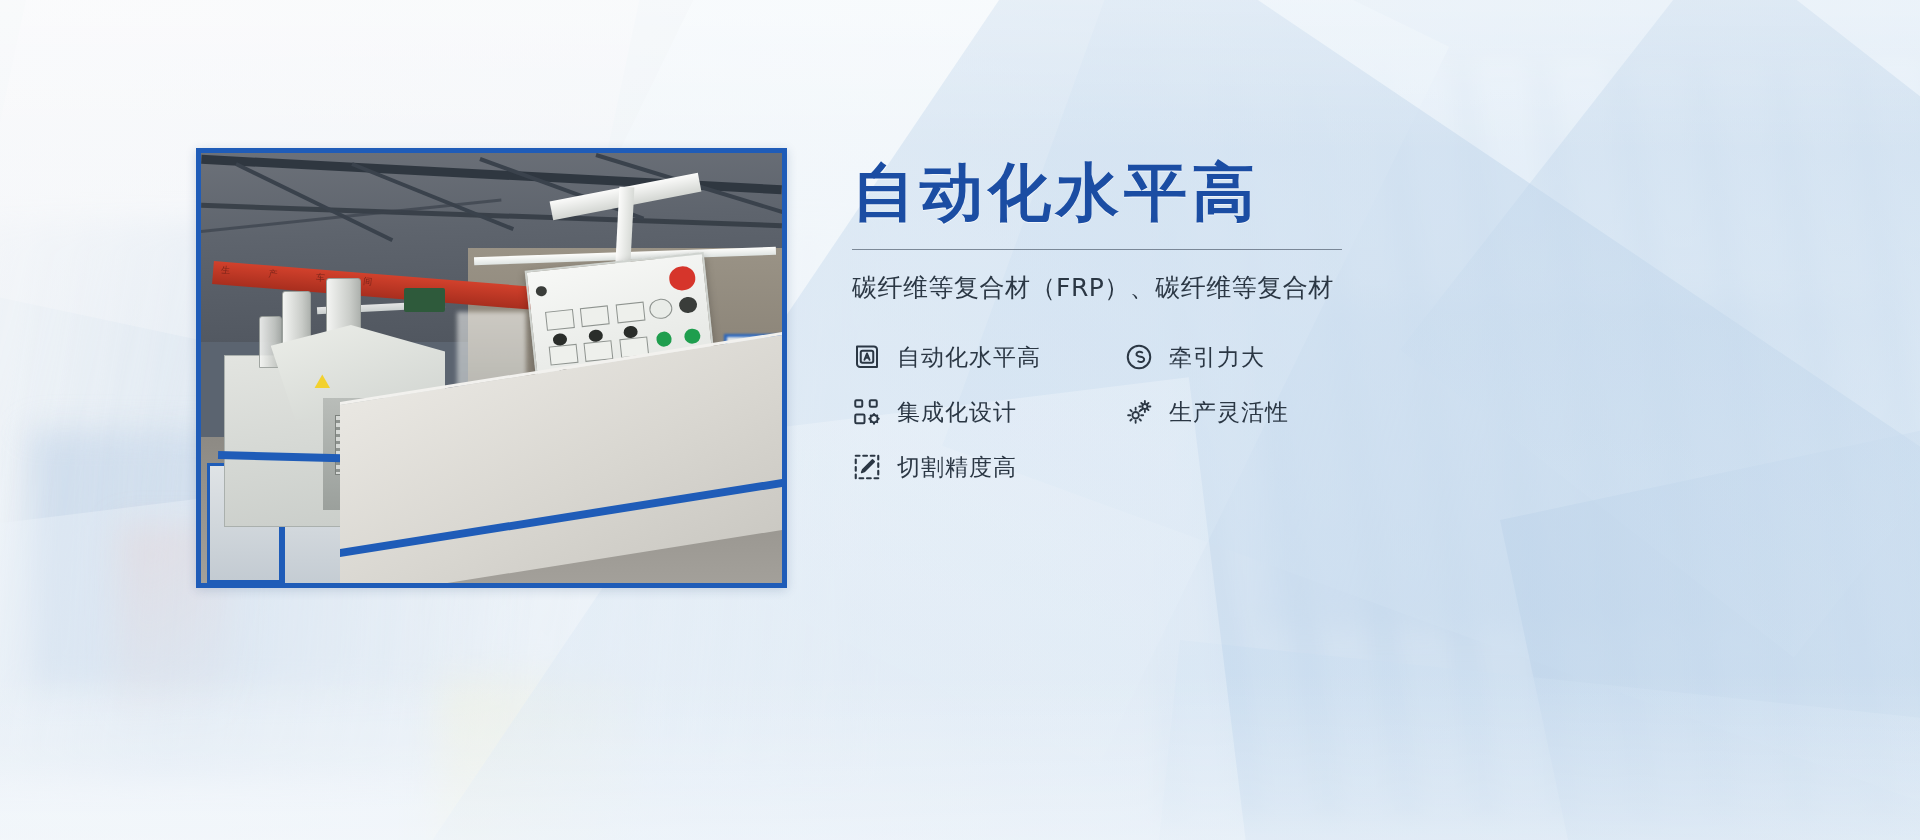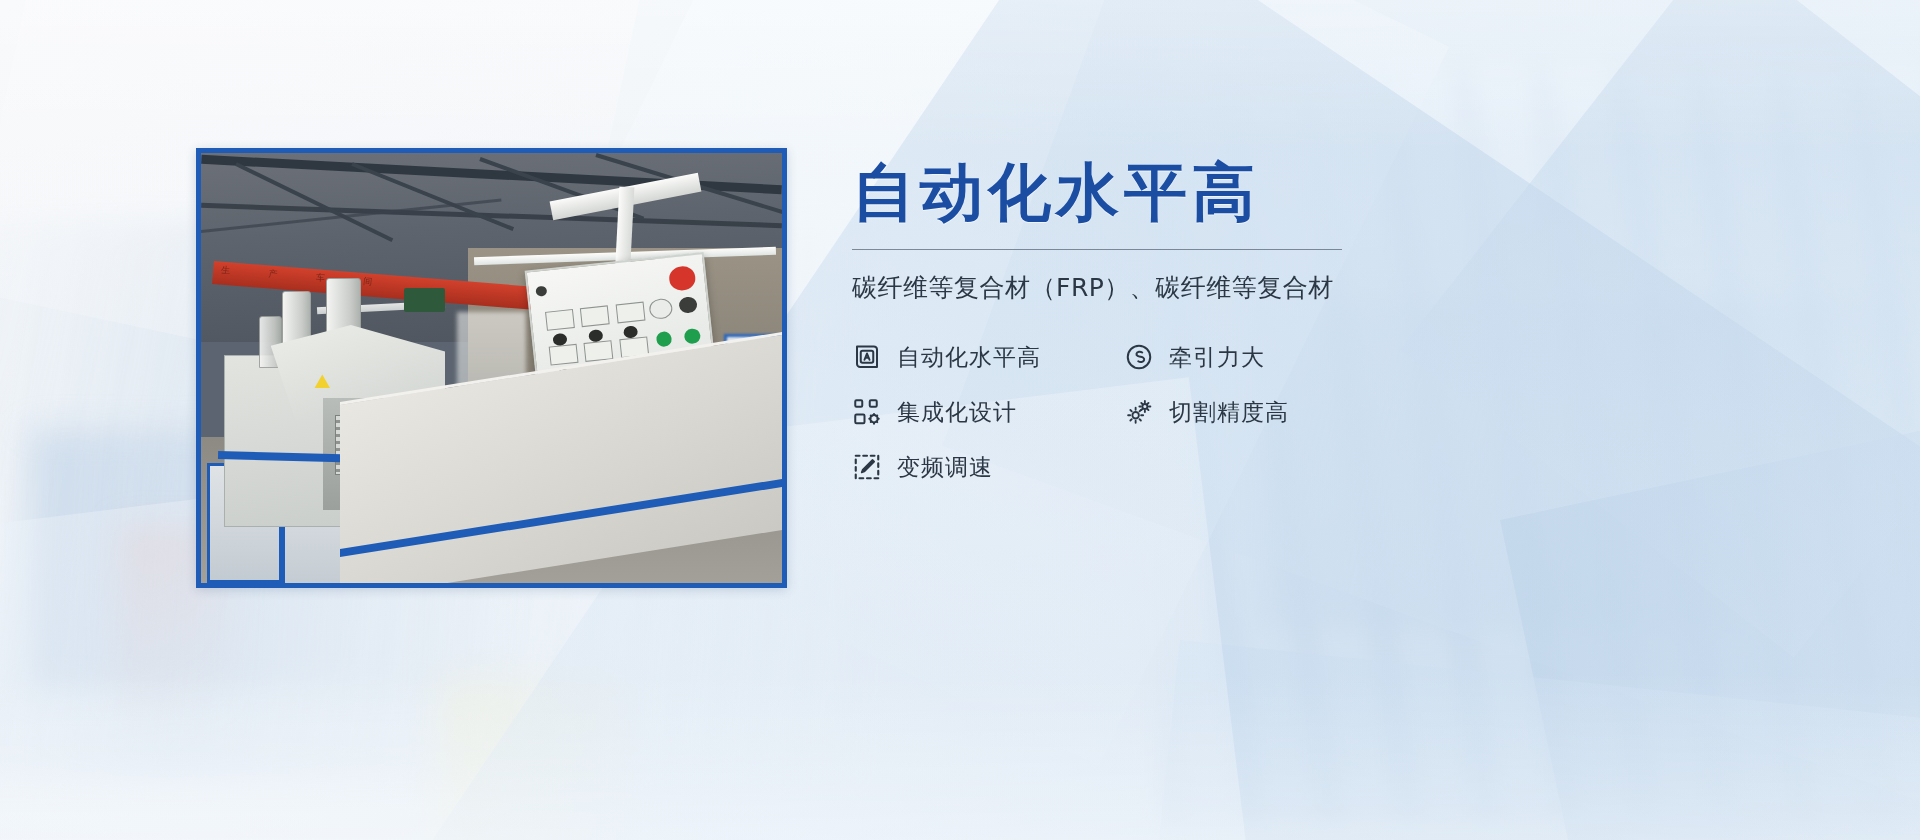--- a/index.html
+++ b/index.html
@@ -353,28 +353,28 @@
 
       <div class="feat">
         <span class="feat-icon">
           <svg viewBox="0 0 24 24" fill="none" stroke="#2b3744" stroke-width="1.5" stroke-linecap="round" stroke-linejoin="round">
             <circle cx="9.3" cy="14.6" r="2.6"></circle>
             <path d="M9.3 8.6v1.6M9.3 19v1.6M3.3 14.6h1.6M13.7 14.6h1.6M5.1 10.4l1.1 1.1M12.4 17.7l1.1 1.1M5.1 18.8l1.1-1.1M12.4 11.5l1.1-1.1"></path>
             <circle cx="16.7" cy="7.6" r="2"></circle>
             <path d="M16.7 3.2v1.2M16.7 10.8v1.2M12.3 7.6h1.2M19.9 7.6h1.2M13.8 4.7l.9.9M18.7 9.6l.9.9M13.8 10.5l.9-.9M18.7 5.6l.9-.9"></path>
           </svg>
         </span>
-        <span class="feat-label">切割精度高</span>
+        <span class="feat-label">生产灵活性</span>
       </div>
 
       <div class="feat">
         <span class="feat-icon">
           <svg viewBox="0 0 24 24" fill="none" stroke="#2b3744" stroke-width="1.7" stroke-linecap="round" stroke-linejoin="round">
             <path d="M3 3h3M9 3h3M15 3h3M21 3v3M21 9v3M21 15v3M21 21h-3M15 21h-3M9 21H6M3 21v-3M3 15v-3M3 9V6" stroke-dasharray="0 0"></path>
             <path d="M16.4 6.3l1.4 1.4-8 8-2.1.7.7-2.1 8-8z" fill="#2b3744" stroke="#2b3744" stroke-width="1.2"></path>
           </svg>
         </span>
-        <span class="feat-label">变频调速</span>
+        <span class="feat-label">切割精度高</span>
       </div>
 
     </div>
   </div>
 </div>
 
 </body></html>

